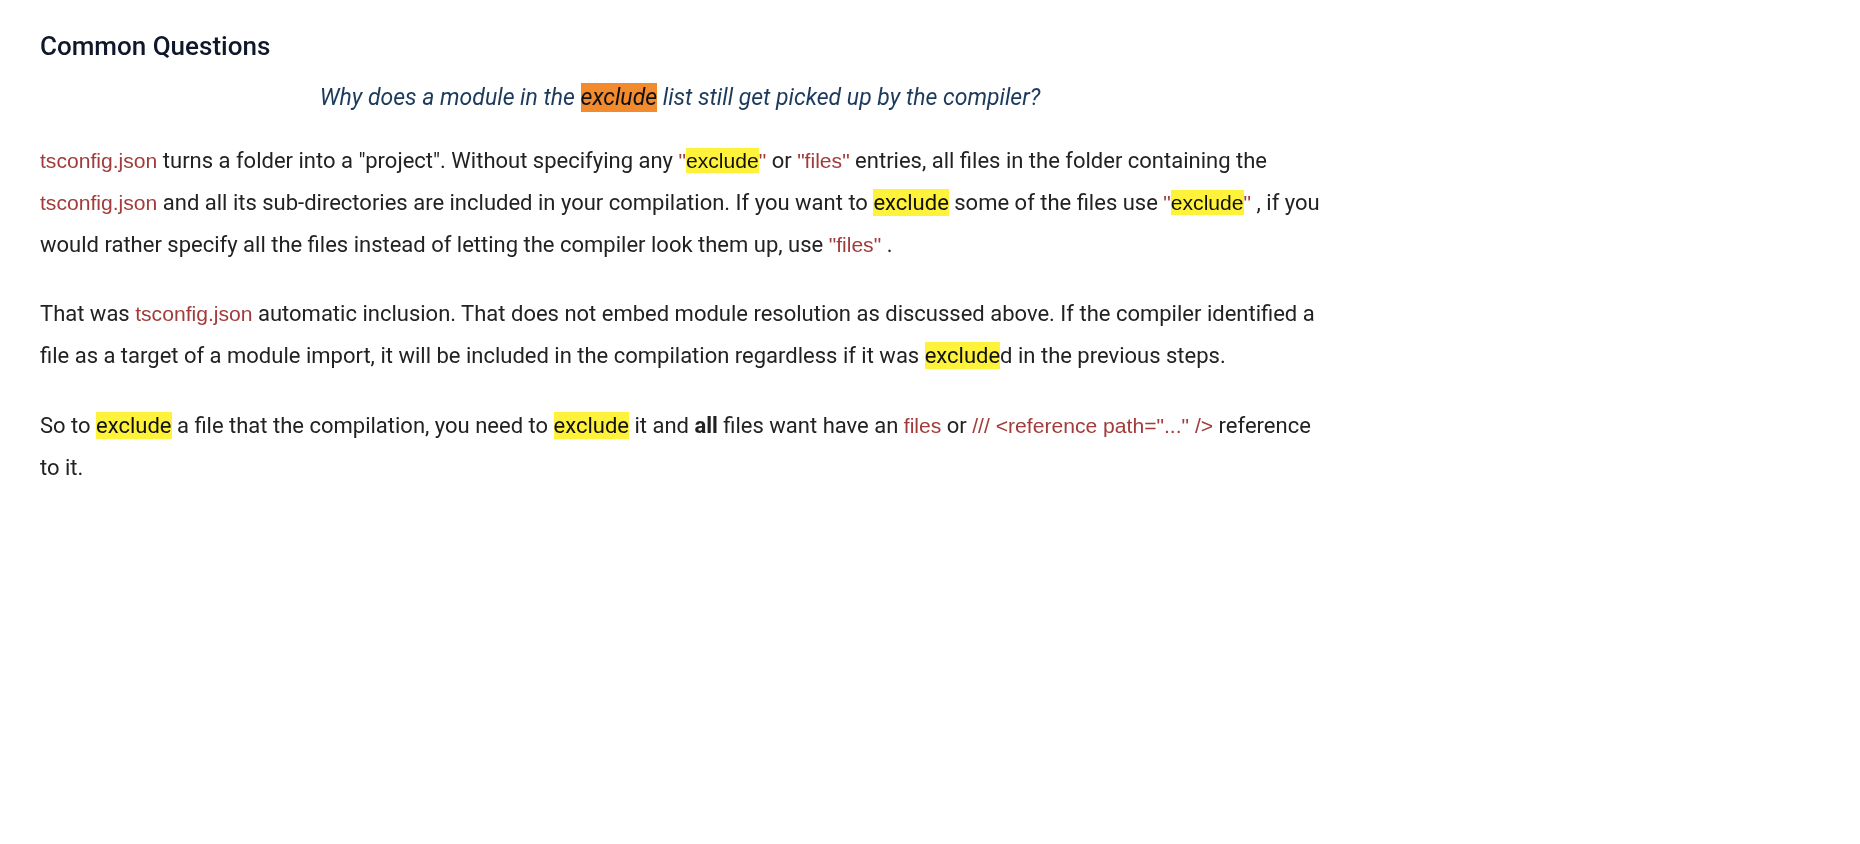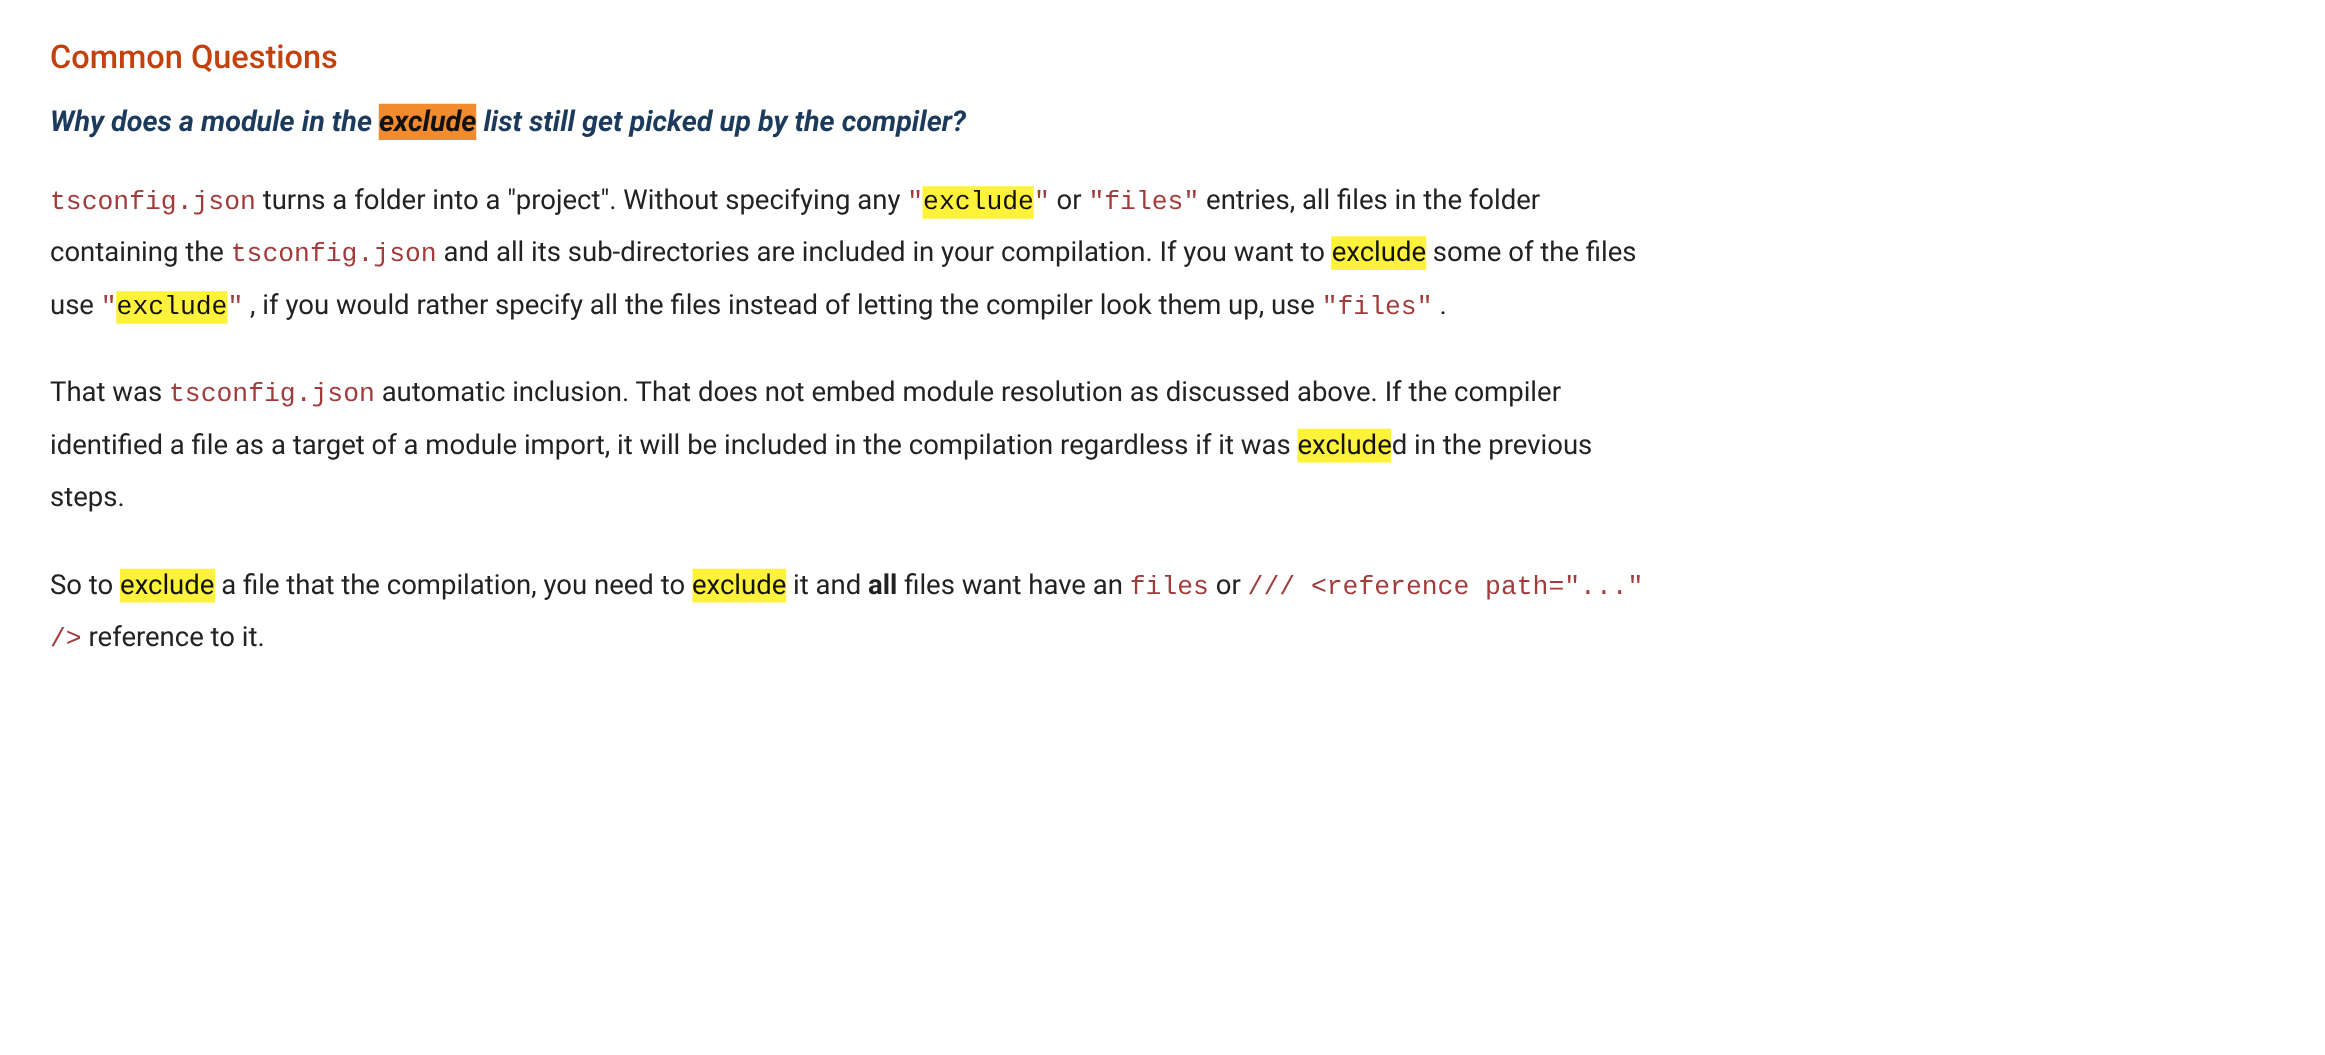--- a/index.html
+++ b/index.html
@@ -8,37 +8,38 @@
     font-family: -apple-system, BlinkMacSystemFont, "Segoe UI", Roboto, Helvetica, Arial, sans-serif;
     color: #222;
     background: #fff;
     font-size: 22px;
     line-height: 1.9;
     max-width: 1280px;
   }
   h2.section {
     font-size: 26px;
     font-weight: 500;
-    color: #c2410c;
+    color: #0f172a;
     margin: 0 0 18px 0;
     line-height: 1.3;
   }
   h3.question {
     font-size: 23px;
-    font-weight: 700;
+    font-weight: 400;
     font-style: italic;
     color: #1b3a5c;
     margin: 12px 0 26px 0;
     line-height: 1.4;
+    text-align: center;
   }
   p {
     margin: 20px 0 28px 0;
   }
   code {
-    font-family: Liberation Mono, monospace;
+    font-family: Liberation Sans, sans-serif;
     color: #a23b3b;
     font-size: 0.96em;
     font-style: normal;
   }
   mark.current {
     background: #f28a2e;
     color: #111;
     padding: 1px 0;
   }
   mark.hit {

